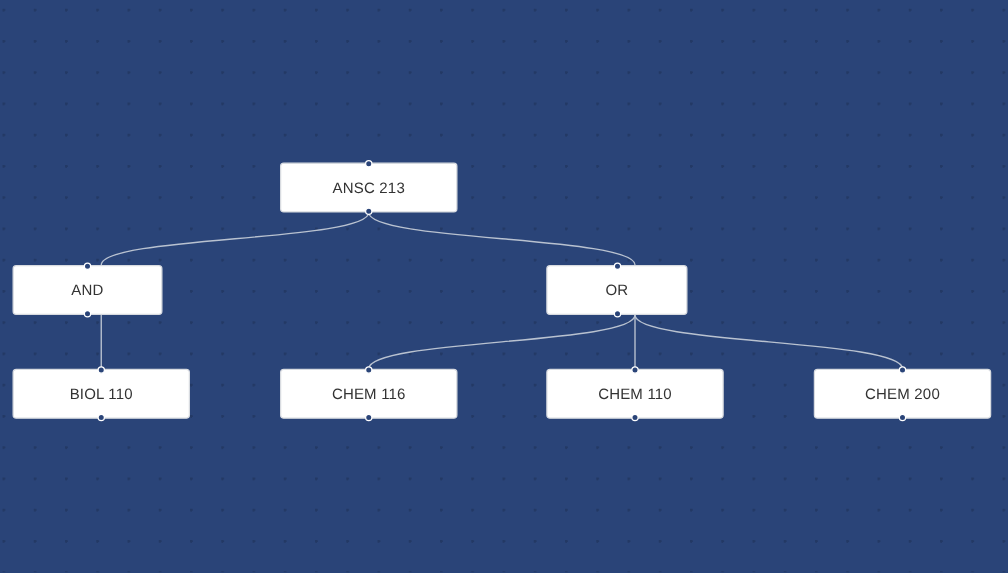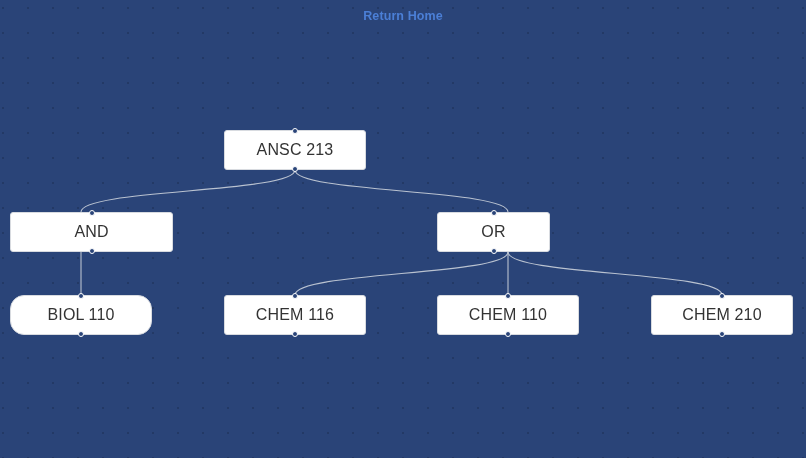--- a/index.html
+++ b/index.html
@@ -70,21 +70,21 @@
     border: 1px solid #d8dbe0;
     border-radius: 3px;
     display: flex;
     align-items: center;
     justify-content: center;
     z-index: 2;
     cursor: grab;
   }
 
   .node-label {
-    font-size: 16px;
+    font-size: 12px;
     color: #333333;
     line-height: 1;
     letter-spacing: 0.15px;
     white-space: nowrap;
   }
 
   .handle {
     position: absolute;
     width: 6px;
     height: 6px;
@@ -98,64 +98,61 @@
     cursor: crosshair;
   }
   .handle.top { top: -3px; }
   .handle.bottom { bottom: -3px; }
 </style>
 </head>
 <body>
 
 <div id="canvas">
 
-  <div id="header">
-    <a class="return-home-link" href="#">Return Home</a>
-  </div>
 
   <svg id="edge-layer" viewBox="0 0 806 458" width="806" height="458">
       <path d="M 295 170 C 295 193.1, 81 188.9, 81 212" class="edge-path"></path>
       <path d="M 295 170 C 295 193.1, 508 188.9, 508 212" class="edge-path"></path>
       <path d="M 81 252 C 81 275.65, 81 271.35, 81 295" class="edge-path"></path>
       <path d="M 508 252 C 508 275.65, 295 271.35, 295 295" class="edge-path"></path>
       <path d="M 508 252 C 508 275.65, 508 271.35, 508 295" class="edge-path"></path>
       <path d="M 508 252 C 508 275.65, 722 271.35, 722 295" class="edge-path"></path>
     </svg>
 
   <div id="node-layer">
       <div class="node" style="left: 224px; top: 130px; width: 142px; height: 40px;">
         <div class="handle top"></div>
         <span class="node-label">ANSC 213</span>
         <div class="handle bottom"></div>
       </div>
-      <div class="node" style="left: 10px; top: 212px; width: 163px; height: 40px;">
+      <div class="node" style="left: 10px; top: 212px; width: 120px; height: 40px;">
         <div class="handle top"></div>
         <span class="node-label">AND</span>
         <div class="handle bottom"></div>
       </div>
       <div class="node" style="left: 437px; top: 212px; width: 113px; height: 40px;">
         <div class="handle top"></div>
         <span class="node-label">OR</span>
         <div class="handle bottom"></div>
       </div>
-      <div class="node" style="left: 10px; top: 295px; width: 142px; height: 40px; border-radius: 14px;">
+      <div class="node" style="left: 10px; top: 295px; width: 142px; height: 40px;">
         <div class="handle top"></div>
         <span class="node-label">BIOL 110</span>
         <div class="handle bottom"></div>
       </div>
       <div class="node" style="left: 224px; top: 295px; width: 142px; height: 40px;">
         <div class="handle top"></div>
         <span class="node-label">CHEM 116</span>
         <div class="handle bottom"></div>
       </div>
       <div class="node" style="left: 437px; top: 295px; width: 142px; height: 40px; align-items: center;">
         <div class="handle top"></div>
         <span class="node-label">CHEM 110</span>
         <div class="handle bottom"></div>
       </div>
       <div class="node" style="left: 651px; top: 295px; width: 142px; height: 40px;">
         <div class="handle top"></div>
-        <span class="node-label">CHEM 210</span>
+        <span class="node-label">CHEM 200</span>
         <div class="handle bottom"></div>
       </div>
     </div>
 
 </div>
 
 </body></html>

